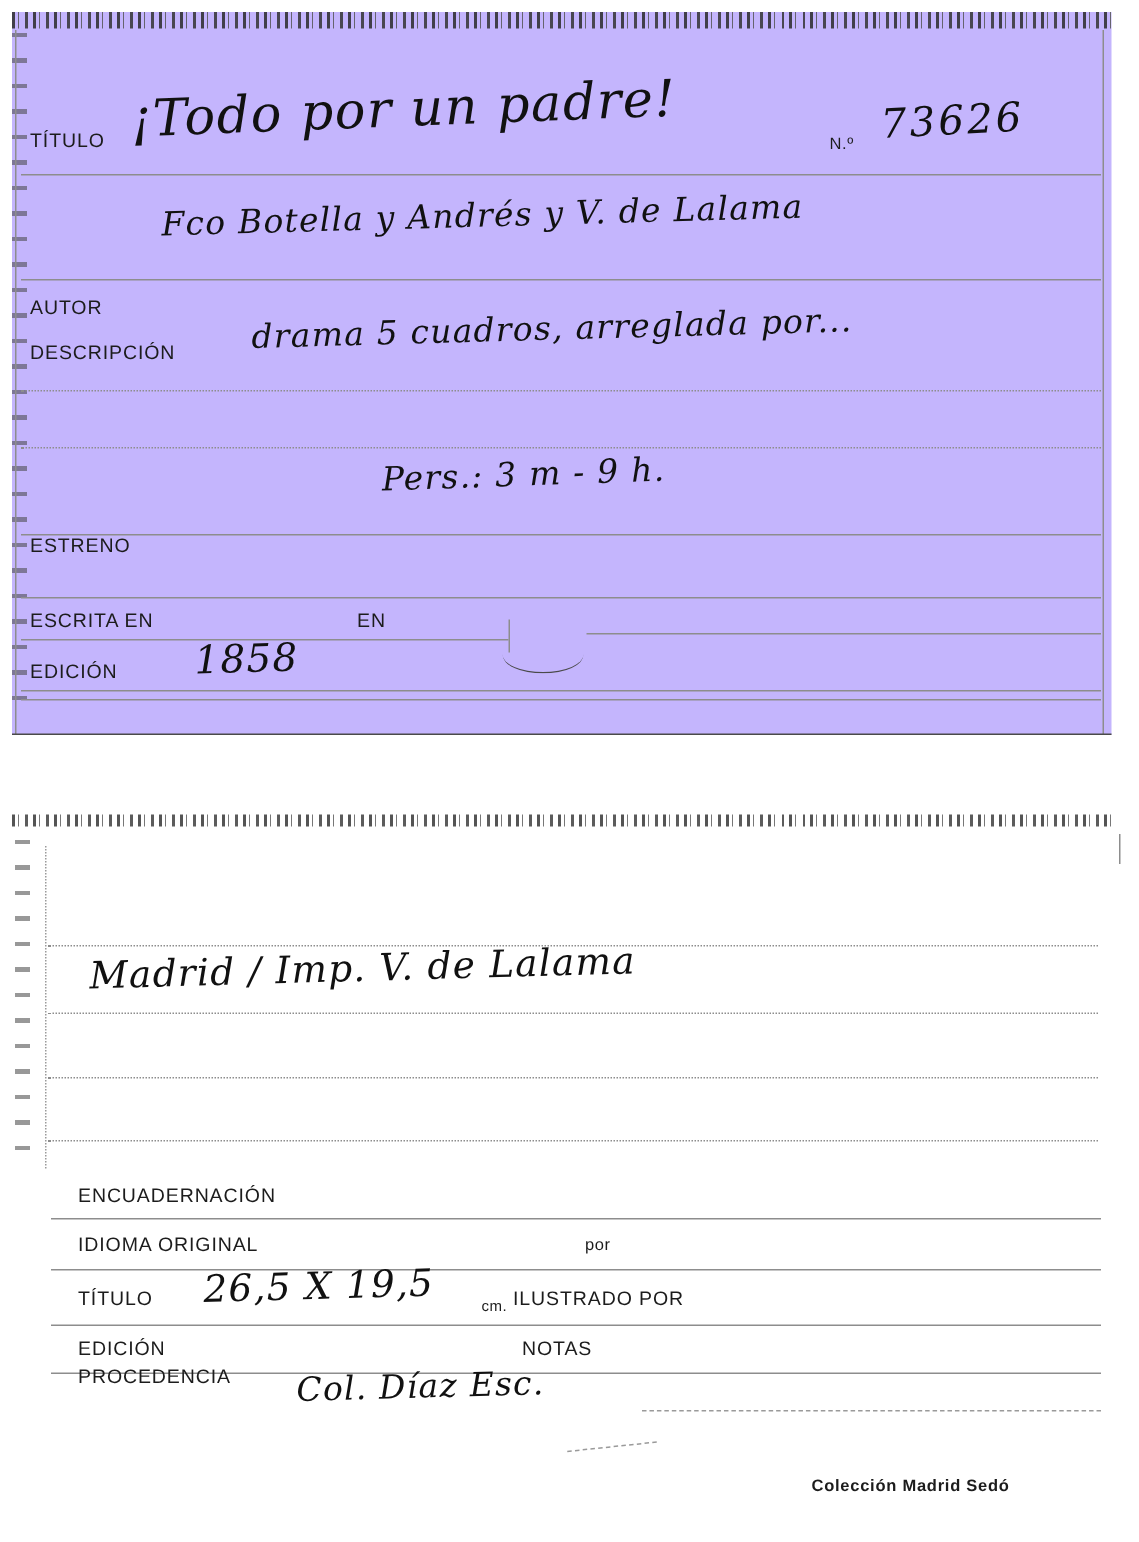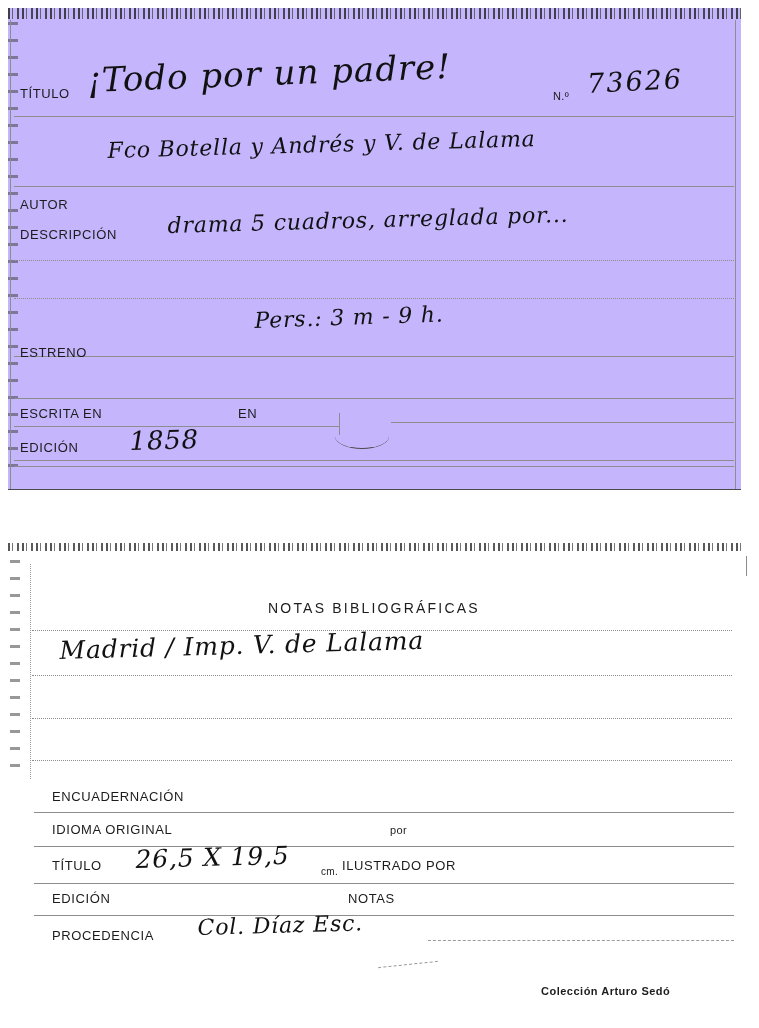--- a/index.html
+++ b/index.html
@@ -196,21 +196,21 @@
 
     <div class="lbl" style="left:12px; top:219px;">DESCRIPCIÓN</div>
     <div class="hand med" style="left:160px; top:205px;">drama 5 cuadros, arreglada por...</div>
     <div class="rule dotted" style="left:6px; top:252px; width:720px;"></div>
 
     <div class="rule dotted" style="left:6px; top:290px; width:720px;"></div>
 
     <div class="hand med straight" style="left:247px; top:300px; transform:rotate(-2deg);">Pers.: 3 m - 9 h.</div>
     <div class="rule" style="left:6px; top:348px; width:720px;"></div>
 
-    <div class="lbl" style="left:12px; top:337px;text-align:center;">ESTRENO</div>
+    <div class="lbl" style="left:12px; top:348px;text-align:center;">ESTRENO</div>
     <div class="hand small" style="left:120px; top:356px;"></div>
     <div class="rule" style="left:6px; top:390px; width:720px;"></div>
 
     <div class="lbl" style="left:12px; top:398px;">ESCRITA EN</div>
     <div class="hand small" style="left:130px; top:398px;"></div>
     <div class="lbl" style="left:230px; top:398px;">EN</div>
     <div class="hand small" style="left:270px; top:398px;"></div>
     <div class="rule" style="left:6px; top:418px; width:325px;"></div>
     <div class="rule" style="left:383px; top:414px; width:343px;"></div>
     <div class="vline" style="left:331px; top:405px; height:22px;"></div>
@@ -224,21 +224,20 @@
     <div class="rule strong" style="left:0px; top:481px; width:733px;"></div>
   </div>
 
   <div class="card-bottom">
 
     <div class="speckle thin" style="top:3px;"></div>
     <div class="edge-marks" style="left:2px; top:20px; bottom:240px;"></div>
     <div class="vline dotted" style="left:22px; top:24px; height:215px;"></div>
     <div class="vline" style="left:738px; top:16px; height:20px;"></div>
 
-    <div class="lbl spaced" style="left:260px; top:60px;">NOTAS  BIBLIOGRÁFICAS</div>
     <div class="rule dotted" style="left:24px; top:90px; width:700px;"></div>
 
     <div class="hand med" style="left:52px; top:96px; font-size:25px;">Madrid / Imp. V. de Lalama</div>
     <div class="rule dotted" style="left:24px; top:135px; width:700px;"></div>
     <div class="rule dotted" style="left:24px; top:178px; width:700px;"></div>
     <div class="rule dotted" style="left:24px; top:220px; width:700px;"></div>
 
     <div class="lbl" style="left:44px; top:249px;">ENCUADERNACIÓN</div>
     <div class="hand small" style="left:230px; top:250px;"></div>
     <div class="rule" style="left:26px; top:272px; width:700px;"></div>
@@ -255,21 +254,21 @@
     <div class="lbl" style="left:334px; top:318px;">ILUSTRADO POR</div>
     <div class="hand small" style="left:500px; top:318px;"></div>
     <div class="rule" style="left:26px; top:343px; width:700px;"></div>
 
     <div class="lbl" style="left:44px; top:351px;">EDICIÓN</div>
     <div class="hand small" style="left:160px; top:351px;"></div>
     <div class="lbl" style="left:340px; top:351px;">NOTAS</div>
     <div class="hand small" style="left:420px; top:351px;"></div>
     <div class="rule" style="left:26px; top:375px; width:700px;"></div>
 
-    <div class="lbl" style="left:44px; top:388px;">PROCEDENCIA</div>
+    <div class="lbl" style="left:44px; top:370px;">PROCEDENCIA</div>
     <div class="hand med" style="left:190px; top:375px;">Col. Díaz Esc.</div>
     <div class="rule dashed" style="left:420px; top:400px; width:306px;"></div>
     <div class="rule dashed" style="left:370px; top:424px; width:60px; transform:rotate(-6deg);"></div>
 
-    <div class="colophon" style="left:533px; top:445px;">Colección Arturo Sedó</div>
+    <div class="colophon" style="left:533px; top:445px;">Colección Madrid Sedó</div>
   </div>
 
 </div>
 
 </body></html>

